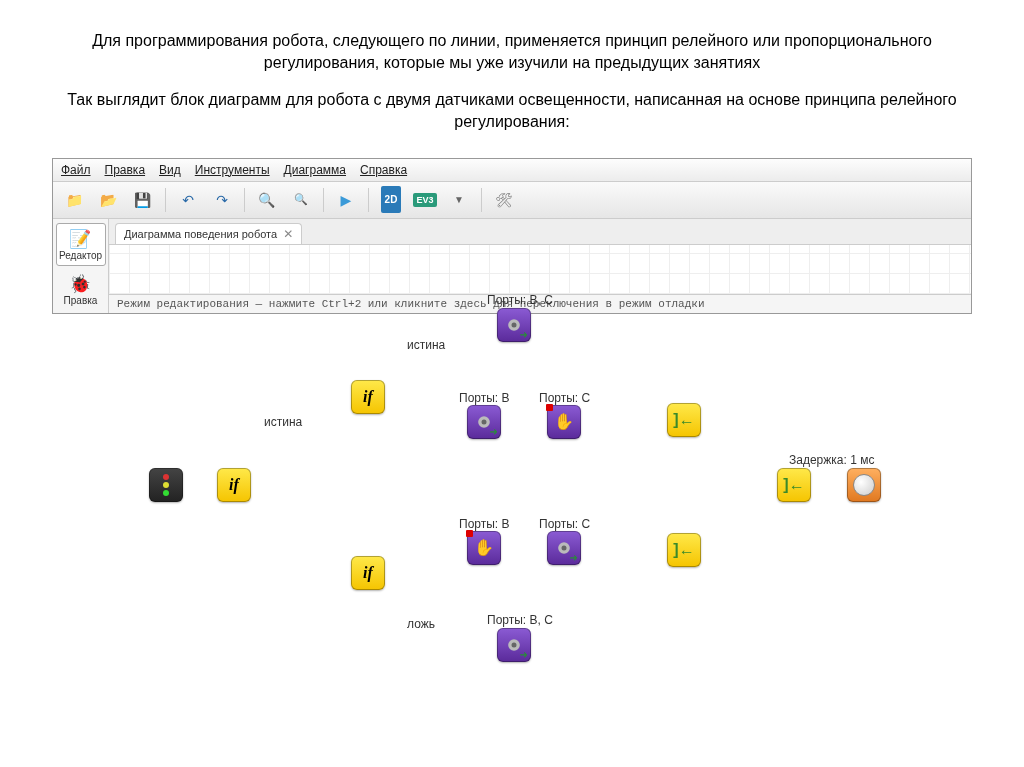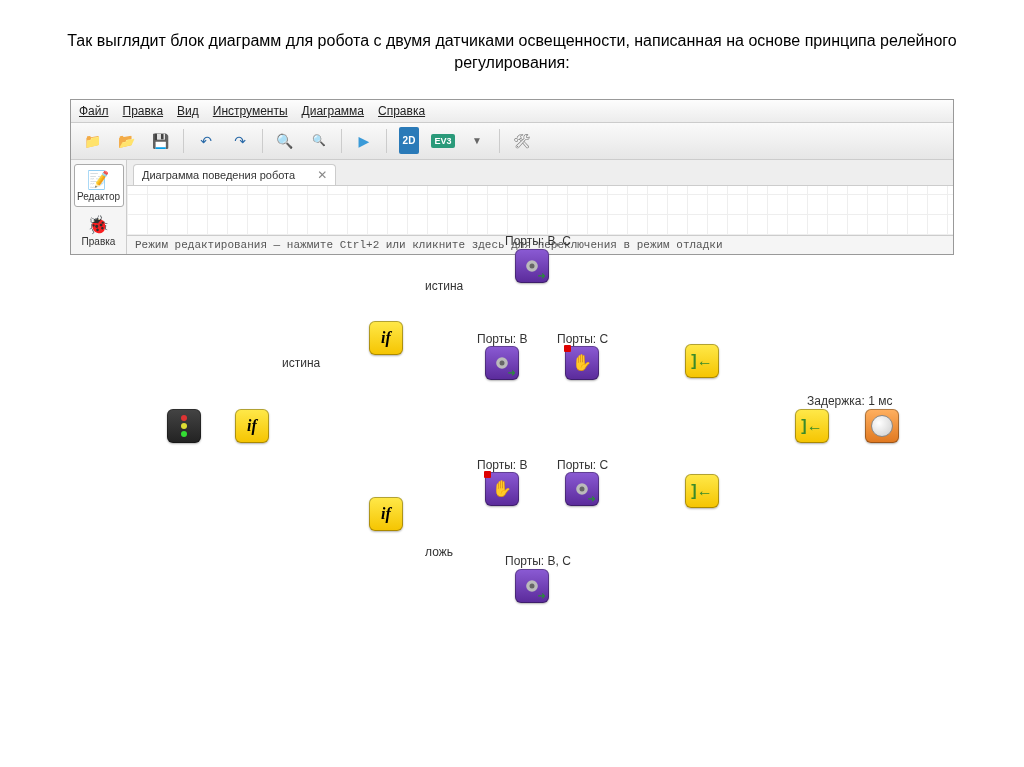--- a/index.html
+++ b/index.html
@@ -1,37 +1,37 @@
 <!DOCTYPE html>
 <html><head>
 <meta charset="utf-8">
 <style>
 * { box-sizing: border-box; margin: 0; padding: 0; }
 body { font-family: Arial, sans-serif; background: #fff; width: 1024px; height: 767px; overflow: hidden; }
 .header-text { text-align: center; padding: 30px 60px 10px; font-size: 16px; line-height: 1.4; color: #000; }
 .header-text p { margin-bottom: 14px; }
-.app-window { margin: 0 70px; border: 1px solid #999; background: #4c1d95; }
+.app-window { margin: 0 52px; border: 1px solid #999; background: #4c1d95; }
 .menubar { background: linear-gradient(#fdfdfd,#ececec); padding: 4px 8px; display: flex; gap: 14px; font-size: 12px; color: #222; border-bottom: 1px solid #ccc; }
 .menubar span { cursor: default; }
 .menubar span u { text-decoration: underline; }
 .toolbar { background: linear-gradient(#fafafa,#e6e6e6); padding: 4px 8px; display: flex; align-items: center; gap: 6px; border-bottom: 1px solid #ccc; }
 .tool-btn { width: 28px; height: 28px; border: 1px solid transparent; border-radius: 3px; display: flex; align-items: center; justify-content: center; font-size: 14px; color: #555; cursor: default; }
 .tool-sep { width: 1px; height: 24px; background: #ccc; margin: 0 2px; }
 .tool-green { color: #5a8a2a; }
 .tool-blue { color: #2a6aa8; }
 .badge-2d { background: #2a7ab8; color: #fff; font-size: 10px; font-weight: bold; padding: 8px 4px; border-radius: 2px; }
 .badge-ev3 { background: #2a9a7a; color: #fff; font-size: 9px; font-weight: bold; padding: 2px 3px; border-radius: 2px; }
 .content-row { display: flex; background: #fff; }
 .sidebar { width: 56px; background: #f5f5f5; border-right: 1px solid #ccc; display: flex; flex-direction: column; align-items: center; padding-top: 4px; }
 .side-item { width: 50px; text-align: center; padding: 4px 0; font-size: 10px; color: #333; border: 1px solid transparent; border-radius: 3px; margin-bottom: 2px; cursor: default; }
 .side-item.selected { background: #fff; border-color: #aaa; }
 .side-icon { font-size: 18px; display: block; }
 .main-area { flex: 1; display: flex; flex-direction: column; }
 .tab-bar { display: flex; background: #eee; border-bottom: 1px solid #ccc; padding: 4px 6px 0; }
-.tab { background: #fff; border: 1px solid #ccc; border-bottom: none; border-radius: 4px 4px 0 0; padding: 3px 8px; font-size: 11px; color: #333; display: flex; align-items: center; gap: 22px; }
+.tab { background: #fff; border: 1px solid #ccc; border-bottom: none; border-radius: 4px 4px 0 0; padding: 3px 8px; font-size: 11px; color: #333; display: flex; align-items: center; gap: 6px; }
 .tab .close { font-size: 12px; color: #888; }
 .canvas { position: relative; flex: 1; background: #fff; height: 420px;
   background-image:
     repeating-linear-gradient(0deg,#eee 0,#eee 1px,transparent 1px,transparent 20px),
     repeating-linear-gradient(90deg,#eee 0,#eee 1px,transparent 1px,transparent 20px);
 }
 .node { position: absolute; width: 34px; height: 34px; border-radius: 6px; display: flex; align-items: center; justify-content: center; box-shadow: inset 0 0 0 1px rgba(0,0,0,.3), 0 1px 2px rgba(0,0,0,.3); }
 .node-yellow { background: linear-gradient(#ffe94a,#f5c400); }
 .node-purple { background: linear-gradient(#8b5bd4,#5a2a9a); }
 .node-orange { background: linear-gradient(#ffb060,#e07820); }
@@ -46,20 +46,21 @@
 .arrow-small { color: #2a8a3a; font-size: 10px; }
 .hand-icon { color: #fff; font-size: 16px; }
 .merge-icon { color: #3a8a2a; font-size: 16px; font-weight: bold; }
 .traffic { display:flex; flex-direction:column; gap:2px; align-items:center; }
 .traffic .dot { width:6px; height:6px; border-radius:50%; }
 </style>
 </head>
 <body>
 
 <div class="header-text">
+  <p>Для программирования робота, следующего по линии, применяется принцип релейного или пропорционального регулирования, которые мы уже изучили на предыдущих занятиях</p>
   <p>Так выглядит блок диаграмм для робота с двумя датчиками освещенности, написанная на основе принципа релейного регулирования:</p>
 </div>
 
 <div class="app-window">
   <div class="menubar">
     <span><u>Файл</u></span>
     <span><u>Правка</u></span>
     <span><u>Вид</u></span>
     <span><u>Инструменты</u></span>
     <span><u>Диаграмма</u></span>
@@ -237,21 +238,21 @@
         </div>
 
         <div class="lbl" style="left:378px;top:48px">Порты: B, C</div>
         <div class="lbl" style="left:350px;top:146px">Порты: B</div>
         <div class="lbl" style="left:430px;top:146px">Порты: C</div>
         <div class="lbl" style="left:350px;top:272px">Порты: B</div>
         <div class="lbl" style="left:430px;top:272px">Порты: C</div>
         <div class="lbl" style="left:378px;top:368px">Порты: B, C</div>
         <div class="lbl" style="left:155px;top:170px">истина</div>
         <div class="lbl" style="left:298px;top:93px">истина</div>
-        <div class="lbl" style="left:298px;top:359px">ложь</div>
+        <div class="lbl" style="left:298px;top:372px">ложь</div>
         <div class="lbl" style="left:680px;top:208px">Задержка: 1 мс</div>
       </div>
 
       <div class="status-bar">
         <span>Режим редактирования — нажмите Ctrl+2 или кликните здесь для переключения в режим отладки</span>
       </div>
     </div>
   </div>
 </div>
 

